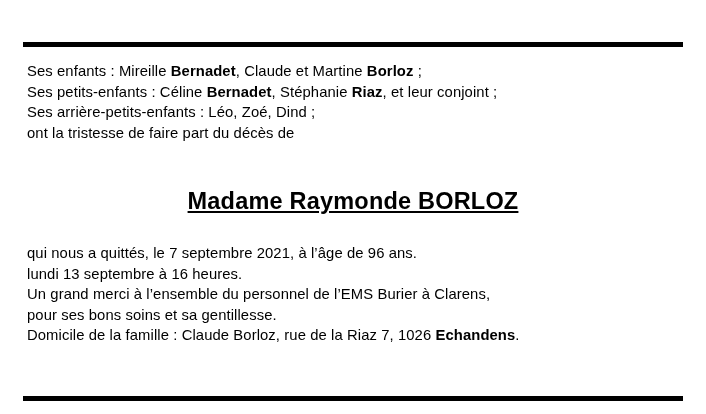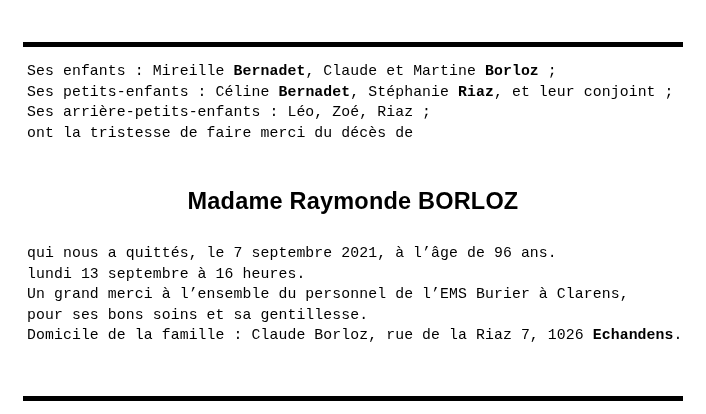--- a/index.html
+++ b/index.html
@@ -30,53 +30,53 @@
   .rule-top { top: 42px; }
   .rule-bottom { top: 396px; }
 
   .body-text {
     position: absolute;
     left: 27px;
     width: 656px;
     font-size: 14.8px;
     line-height: 20.5px;
     letter-spacing: 0.1px;
-    font-family: Liberation Mono, monospace;
   }
   .block-top { top: 61px; }
   .block-bottom { top: 243px; }
 
   .body-text .line {
     white-space: nowrap;
   }
   .bold { font-weight: bold; }
 
   .deceased-name {
     position: absolute;
     top: 188px;
     left: 0;
     width: 706px;
     text-align: center;
     font-size: 23.5px;
     font-weight: bold;
     letter-spacing: 0.2px;
+    text-decoration: underline;
   }
 </style>
 </head>
 <body>
 
 <div class="notice">
 
   <div class="rule rule-top"></div>
 
   <div class="body-text block-top">
       <div class="line"><span>Ses enfants : Mireille </span><span class="bold">Bernadet</span><span>, Claude et Martine </span><span class="bold">Borloz</span><span> ;</span></div>
       <div class="line"><span>Ses petits-enfants : Céline </span><span class="bold">Bernadet</span><span>, Stéphanie </span><span class="bold">Riaz</span><span>, et leur conjoint ;</span></div>
-      <div class="line"><span>Ses arrière-petits-enfants : Léo, Zoé, Riaz ;</span></div>
-      <div class="line"><span>ont la tristesse de faire merci du décès de</span></div>
+      <div class="line"><span>Ses arrière-petits-enfants : Léo, Zoé, Dind ;</span></div>
+      <div class="line"><span>ont la tristesse de faire part du décès de</span></div>
     </div>
 
   <div class="deceased-name">Madame Raymonde BORLOZ</div>
 
   <div class="body-text block-bottom">
       <div class="line"><span>qui nous a quittés, le 7 septembre 2021, à l’âge de 96 ans.</span></div>
       <div class="line"><span>lundi 13 septembre à 16 heures.</span></div>
       <div class="line"><span>Un grand merci à l’ensemble du personnel de l’EMS Burier à Clarens,</span></div>
       <div class="line"><span>pour ses bons soins et sa gentillesse.</span></div>
       <div class="line"><span>Domicile de la famille : Claude Borloz, rue de la Riaz 7, 1026 </span><span class="bold">Echandens</span><span>.</span></div>

